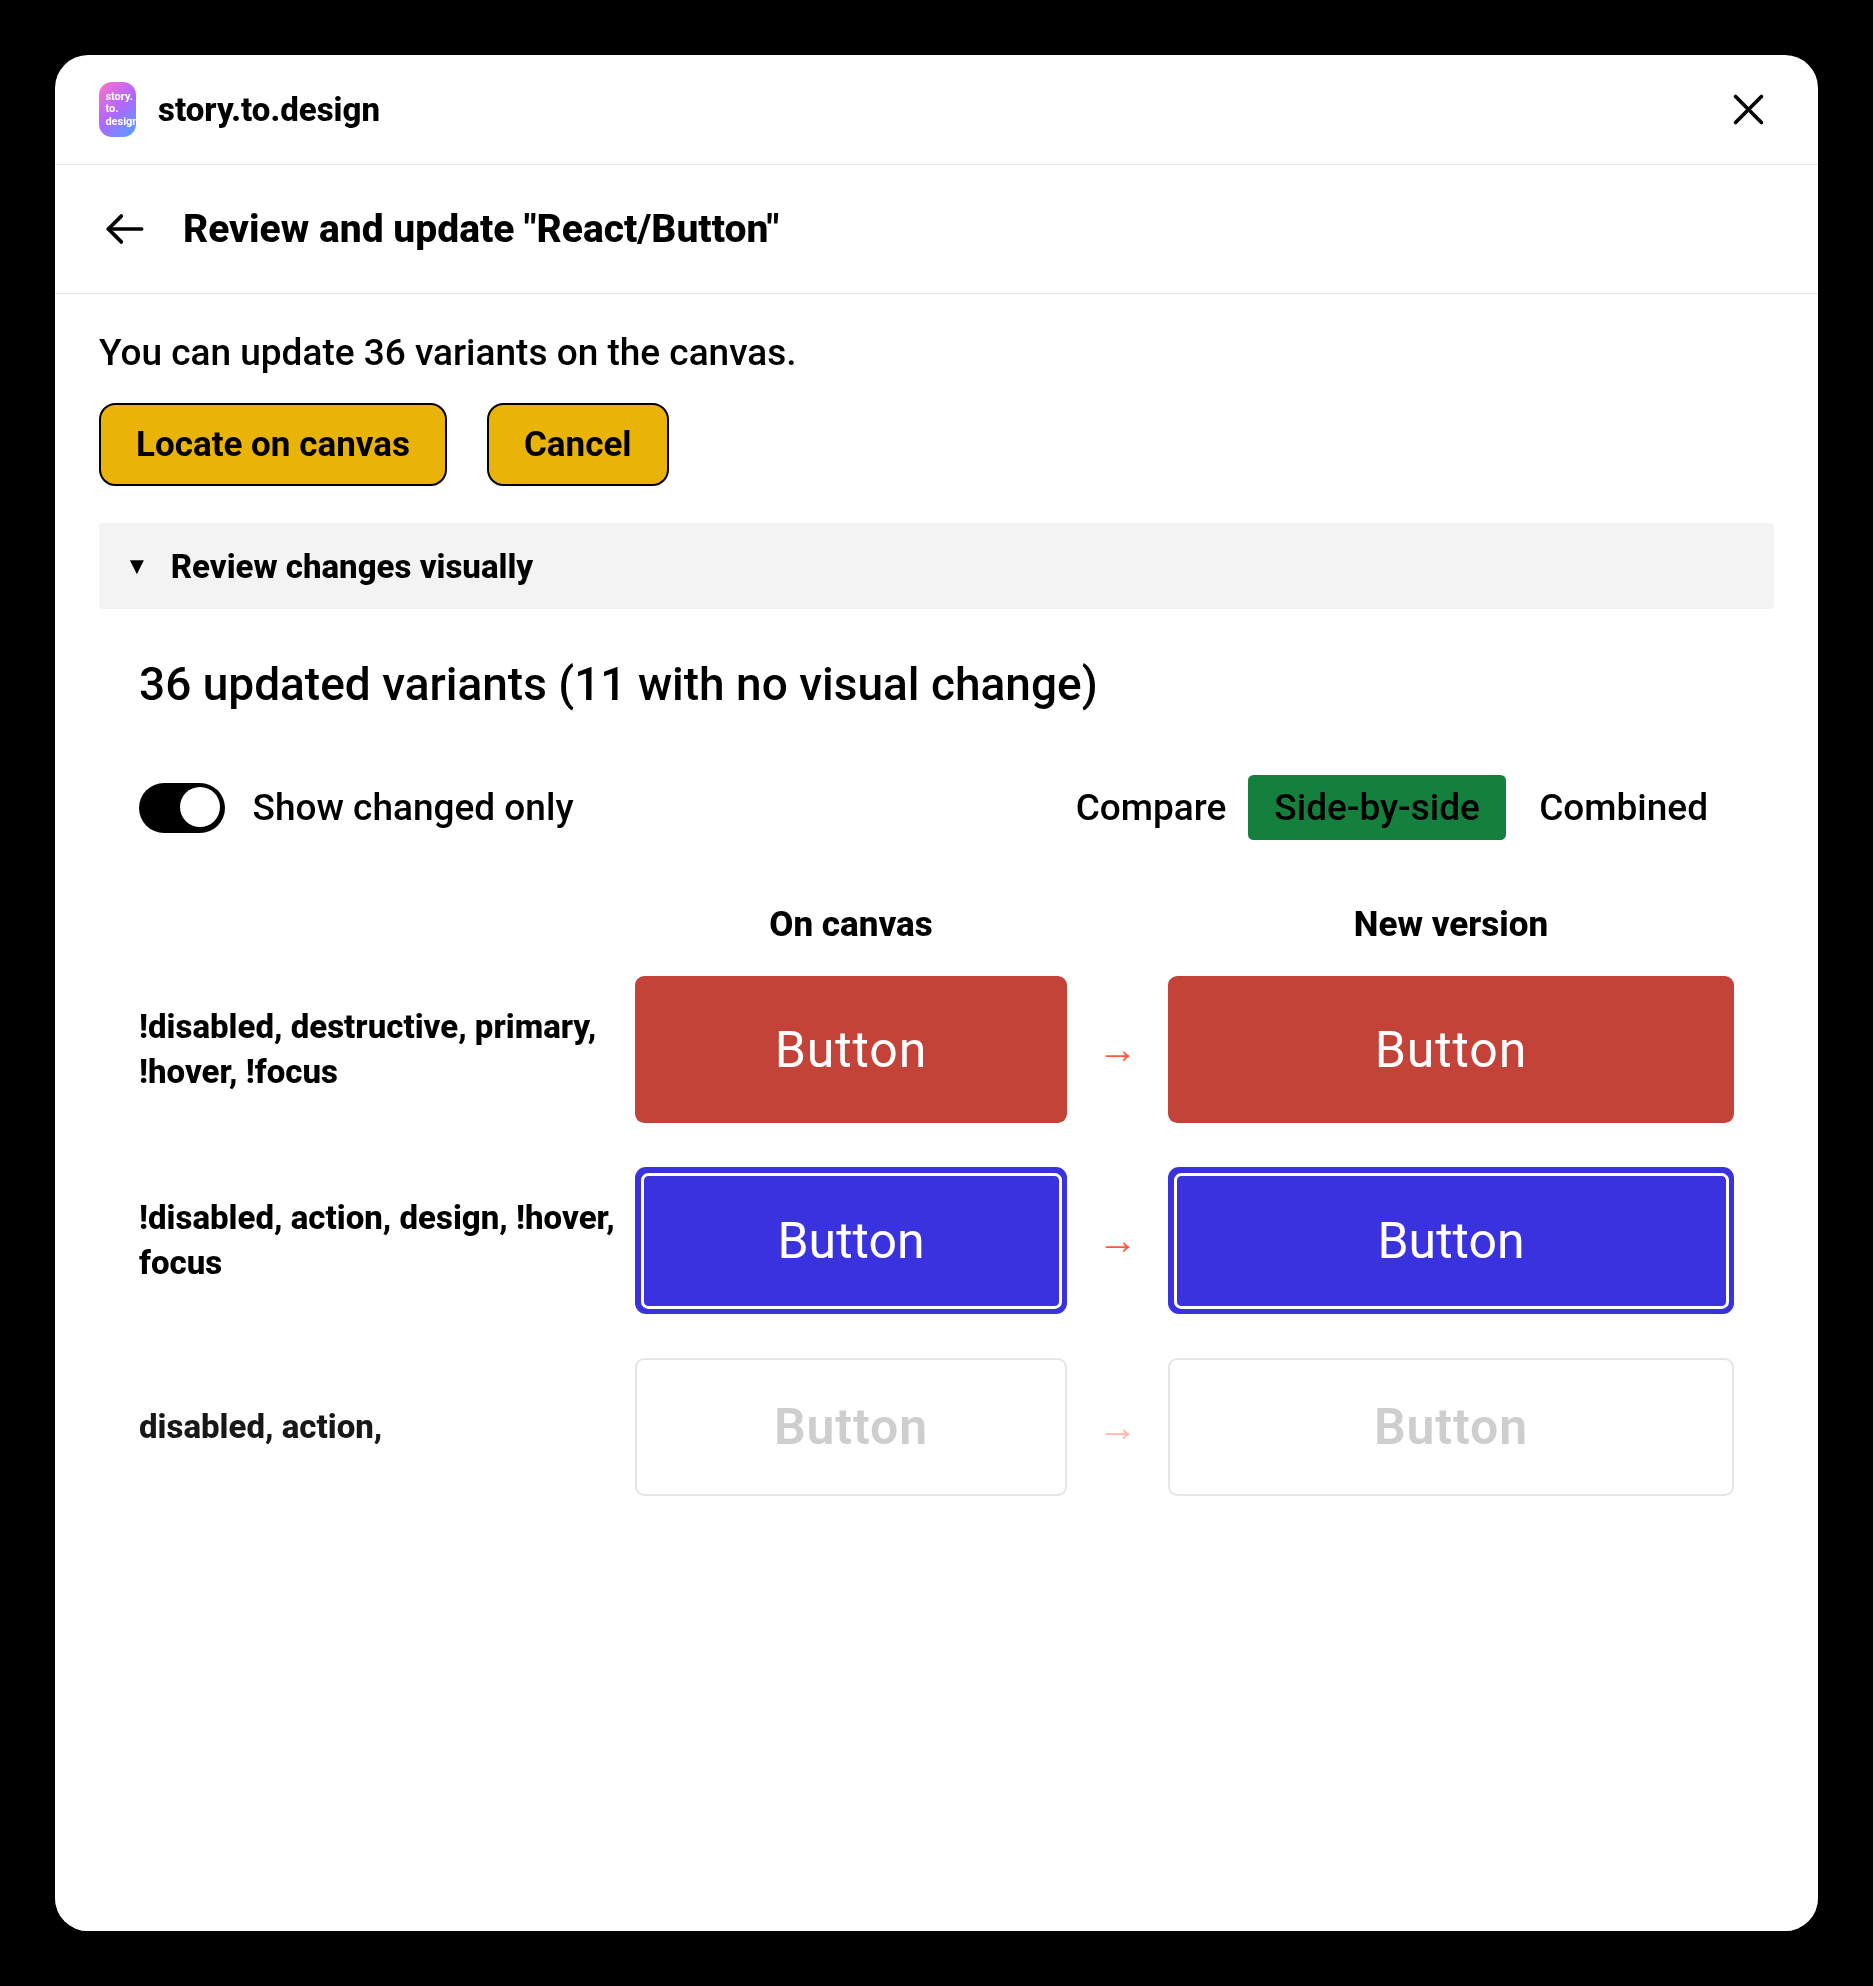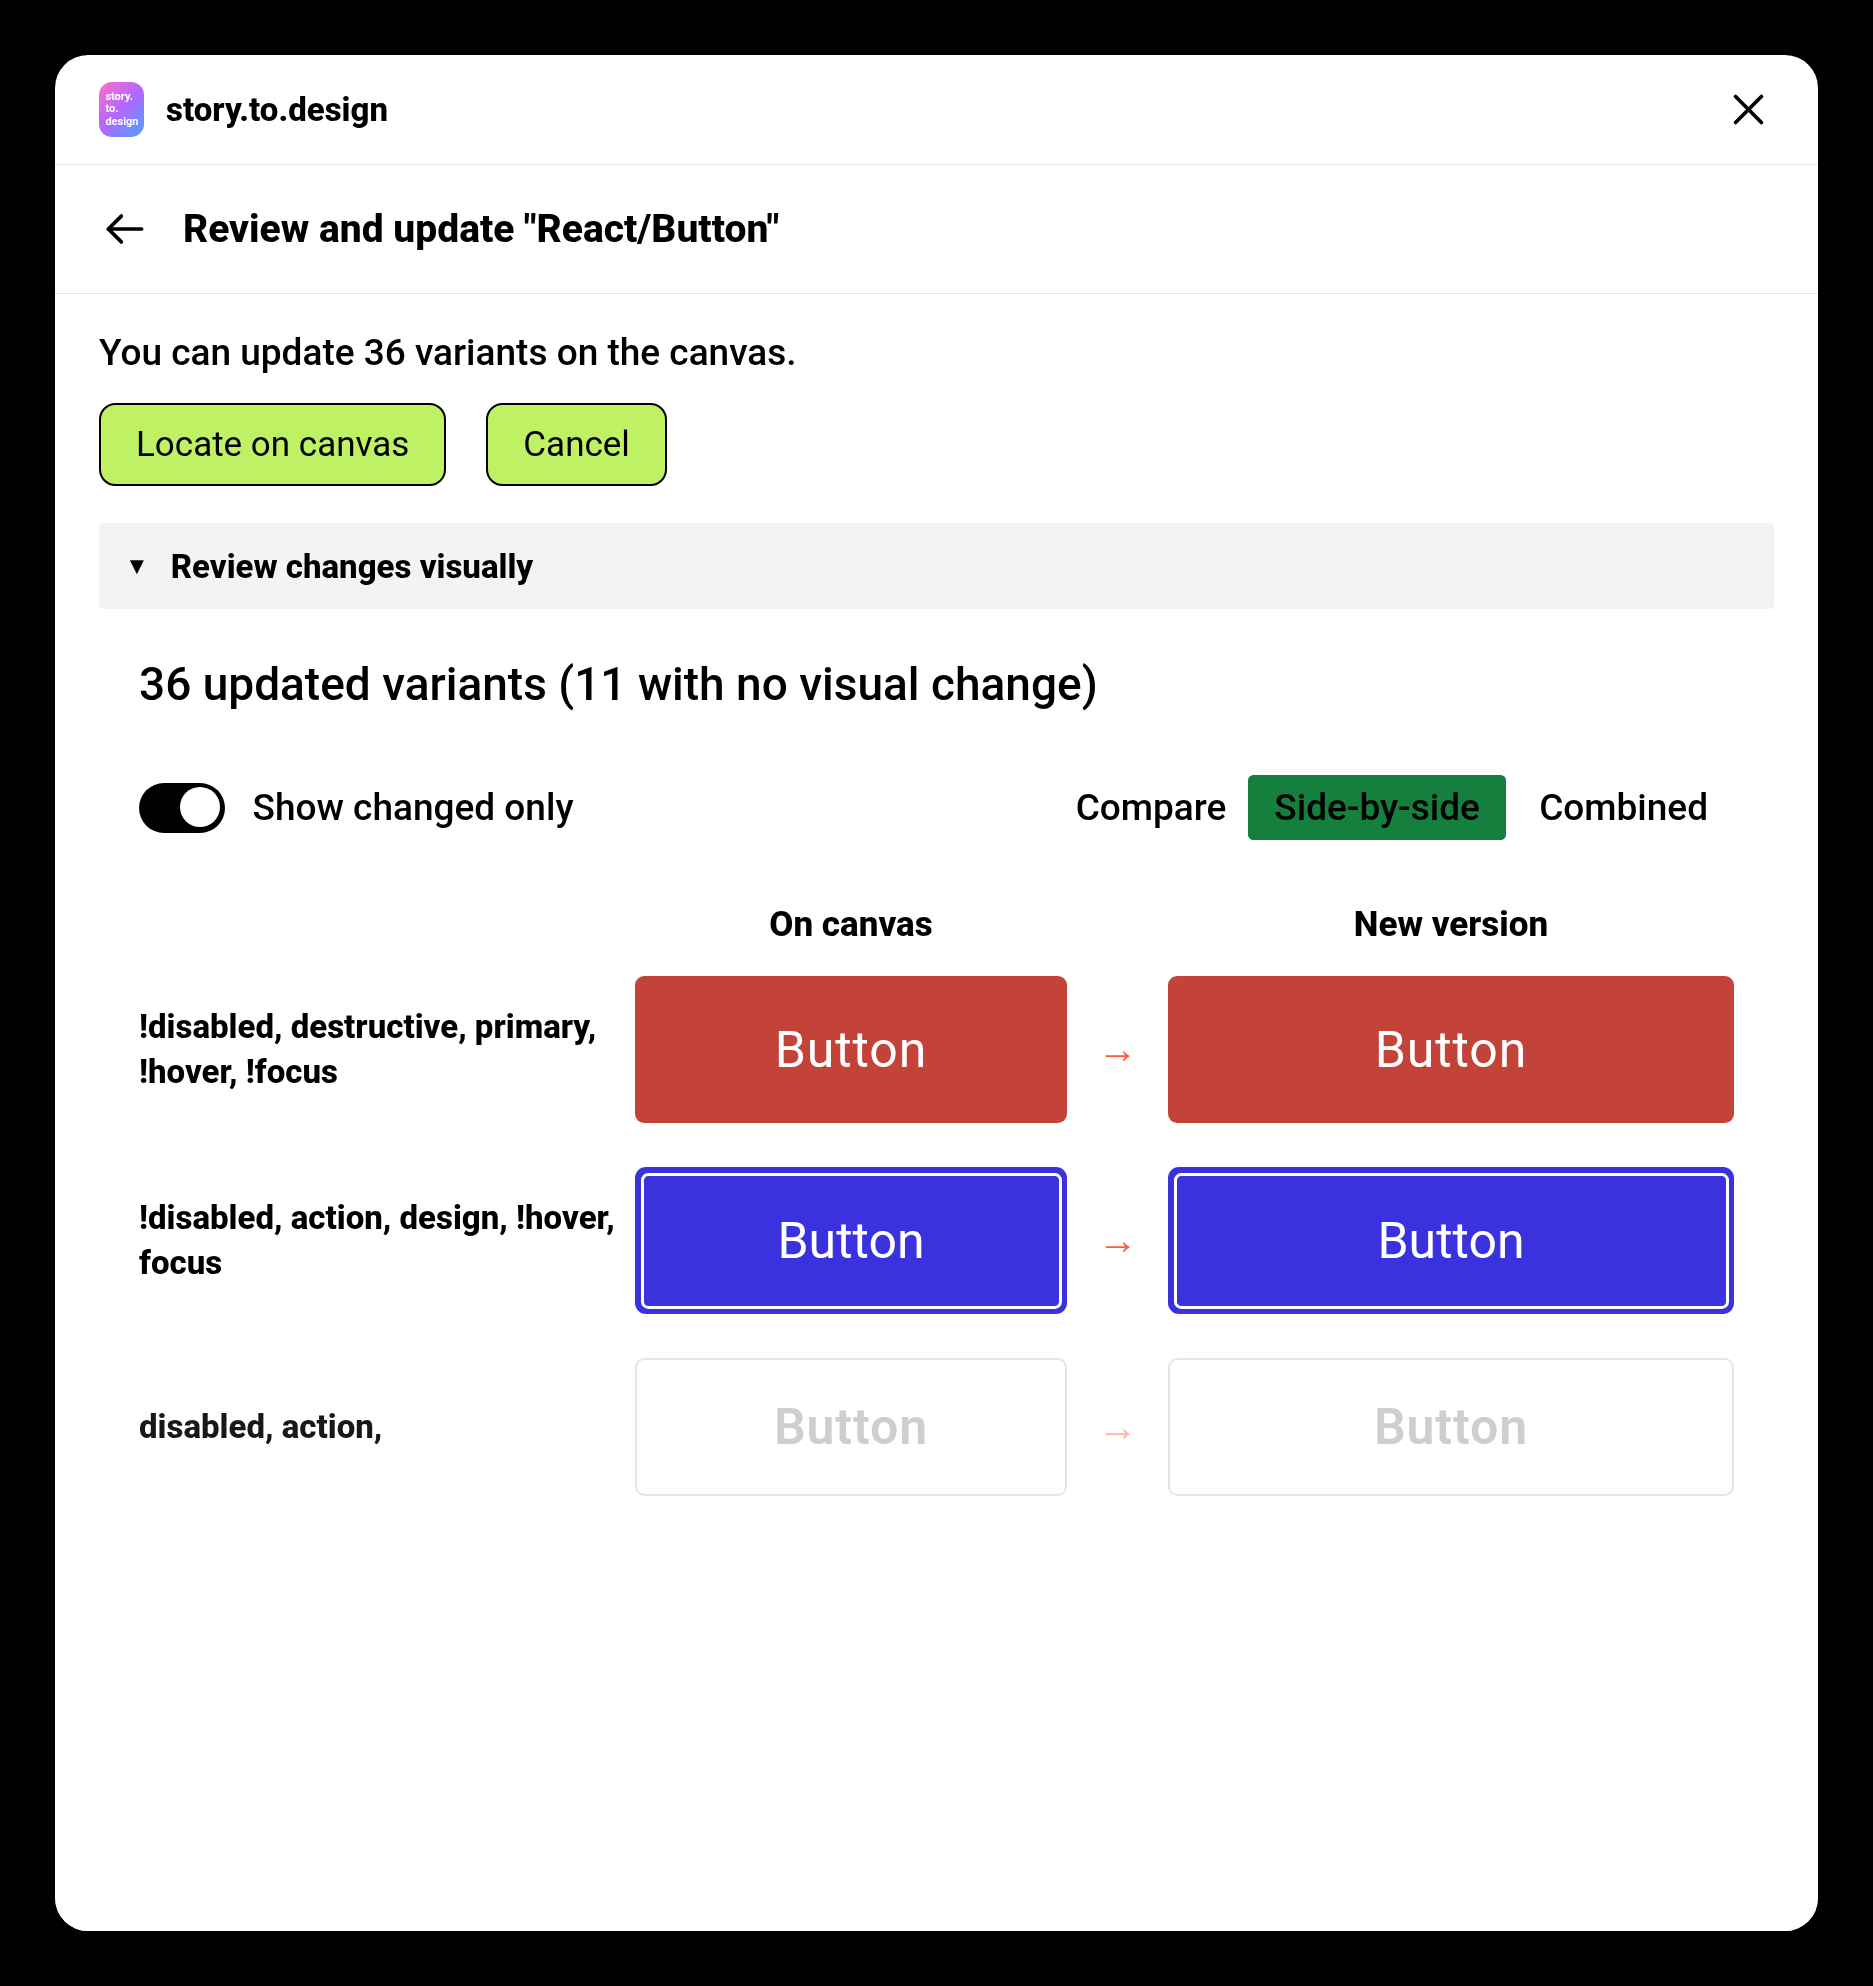--- a/index.html
+++ b/index.html
@@ -24,21 +24,21 @@
     flex-direction: column;
   }
   .titlebar {
     height: 110px;
     display: flex;
     align-items: center;
     padding: 0 44px;
     border-bottom: 1.8px solid #e6e6e6;
   }
   .app-icon {
-    width: 45px; height: 55px;
+    width: 37px; height: 55px;
     border-radius: 13px;
     background: linear-gradient(135deg, #ff70c8 0%, #b067ff 50%, #4da3ff 100%);
     display: flex; flex-direction: column; align-items: flex-start; justify-content: center;
     padding-left: 6.4px;
     color: #fff; font-size: 11px; line-height: 1.1; font-weight: 700;
     margin-right: 22px;
   }
   .app-icon span { display:block; }
   .app-title { font-size: 33px; font-weight: 800; color: #000; }
   .close-btn {
@@ -61,23 +61,23 @@
 
   .body {
     flex: 1;
     overflow: hidden;
     padding: 37px 44px 0 44px;
     display: flex; flex-direction: column;
   }
   .hint { font-size: 37px; font-weight: 500; color:#000; margin-bottom: 29px; }
   .action-row { display:flex; gap: 40px; margin-bottom: 37px; }
   .btn {
-    height: 83px; padding: 0 35px; border-radius: 16.5px; font-size: 35px; font-weight: 400;
+    height: 83px; padding: 0 35px; border-radius: 16.5px; font-size: 35px; font-weight: 700;
     display:flex; align-items:center; justify-content:center; cursor:pointer;
-    border: 2.8px solid #000; background:#bef264; color:#000;
+    border: 2.8px solid #000; background:#eab308; color:#000;
   }
   .btn.primary { background:#3fa8ff; color:#fff; border-color:#3fa8ff; font-weight:700; }
 
   .accordion {
     background:#f3f3f3; height: 86px; border-radius: 3.7px;
     display:flex; align-items:center; padding: 0 26px;
     font-size: 33px; font-weight: 800; color:#000; cursor:pointer;
     margin-bottom: 48px;
   }
   .accordion .caret { margin-right: 22px; font-size: 24px; }

